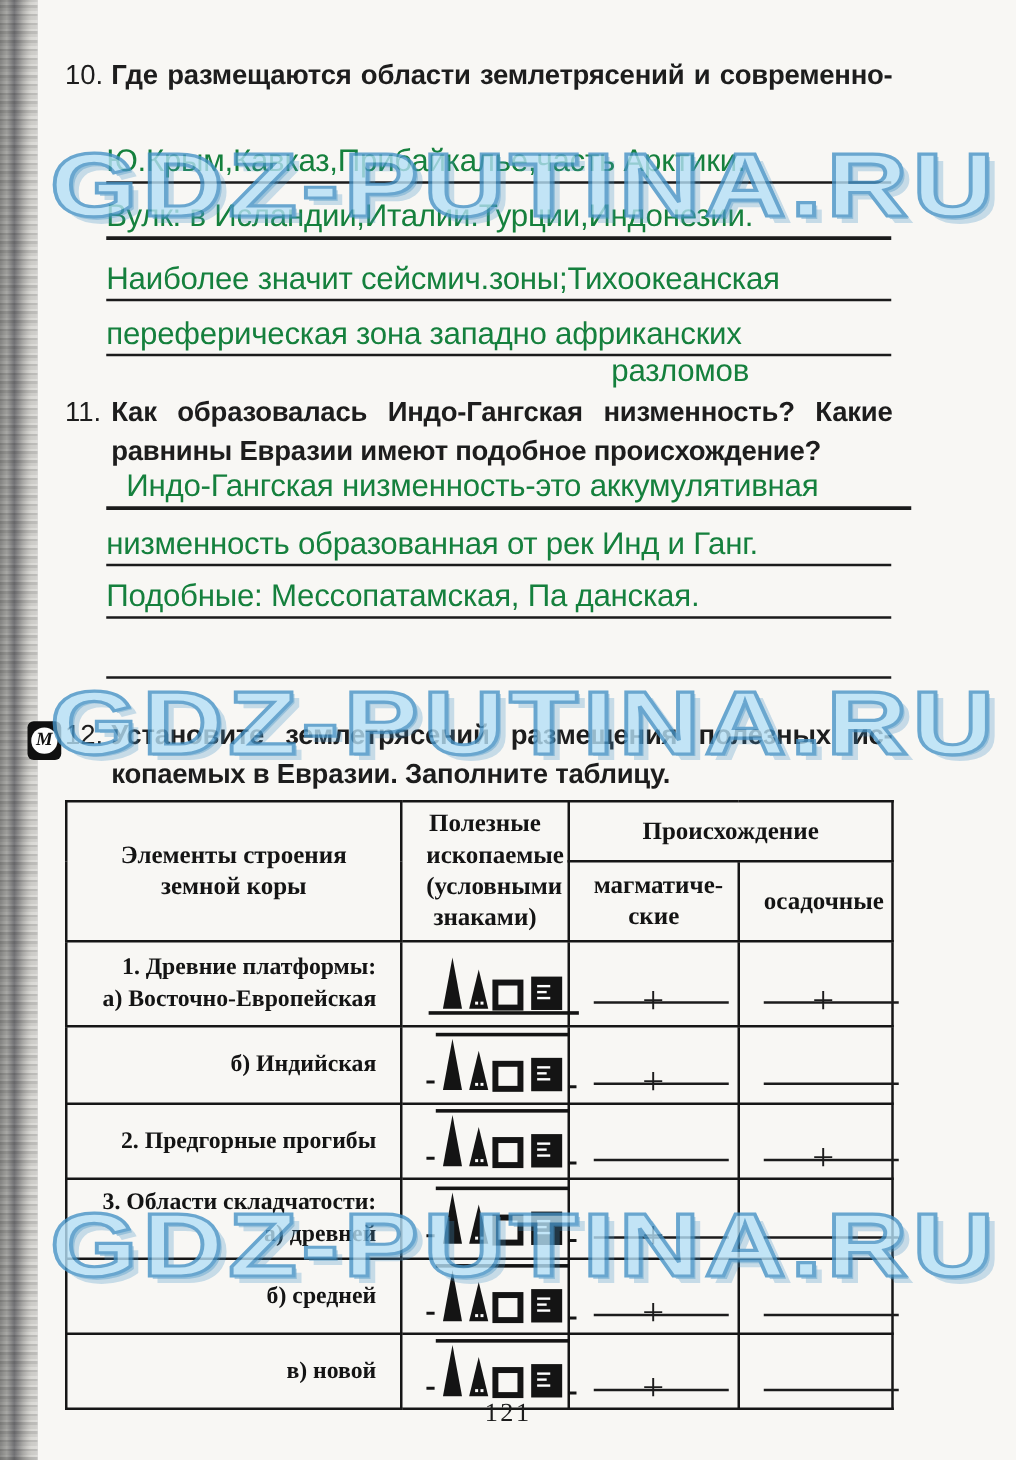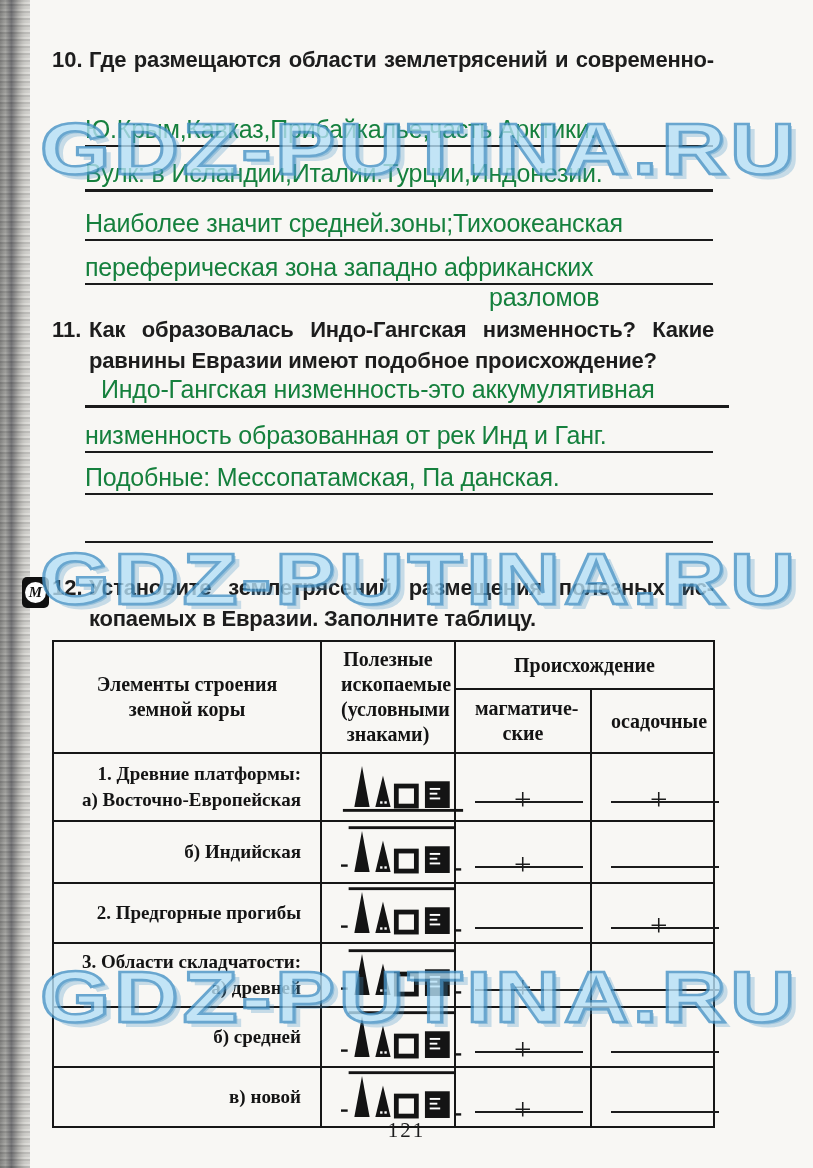--- a/index.html
+++ b/index.html
@@ -9,21 +9,21 @@
   
   .binding{position:absolute;left:0;top:0;width:30px;height:100%;
     background:linear-gradient(90deg,#8d8d8b 0%,#a8a8a5 18%,#77777a 38%,#b5b4b1 62%,#dddcd8 82%,#f8f7f4 100%);
     box-shadow:inset -3px 0 6px rgba(0,0,0,.12);}
   .binding:after{content:"";position:absolute;inset:0;
     background:repeating-linear-gradient(0deg,rgba(0,0,0,.14) 0 2px,rgba(255,255,255,.10) 2px 4px,rgba(0,0,0,.06) 4px 7px);
     mix-blend-mode:multiply;}
 
   
   .question{position:absolute;left:52px;width:662px;display:flex;color:#1d1d1d;}
-  .qnum{flex:none;width:37px;font-weight:bold;font-size:22px;line-height:31px;}
+  .qnum{flex:none;width:37px;font-weight:normal;font-size:22px;line-height:31px;}
   .qtext{flex:1;font-weight:bold;font-size:22px;line-height:31px;letter-spacing:-0.2px;}
   .qline{white-space:nowrap;}
   .justify{text-align:justify;text-align-last:justify;white-space:normal;}
 
   
   .ans{position:absolute;left:85px;width:628px;display:flex;align-items:flex-end;
     font-size:25px;color:#15803d;letter-spacing:-0.2px;line-height:1.05;
     border-bottom:2px solid #1b1b1b;padding-bottom:3px;white-space:nowrap;}
   .ans.thick{border-bottom-width:3px;}
   .ans.noline{border-bottom:none;margin-left:29px;}
@@ -72,21 +72,21 @@
     </div>
   </section>
 
   <div class="ans" style="top:100px;height:42px">
       <span>Ю.Крым,Кавказ,Прибайкалье,часть Арктики.</span>
     </div>
   <div class="ans thick" style="top:147px;height:39px">
       <span>Вулк: в Исландии,Италии.Турции,Индонезии.</span>
     </div>
   <div class="ans" style="top:200px;height:36px">
-      <span>Наиболее значит средней.зоны;Тихоокеанская</span>
+      <span>Наиболее значит сейсмич.зоны;Тихоокеанская</span>
     </div>
   <div class="ans" style="top:248px;height:32px">
       <span>переферическая зона западно африканских</span>
     </div>
   <div class="ans noline" style="top:282px;left:460px;width:200px;height:28px">
       <span>разломов</span>
     </div>
 
   <section class="question" style="top:314px">
     <span class="qnum">11.</span>

